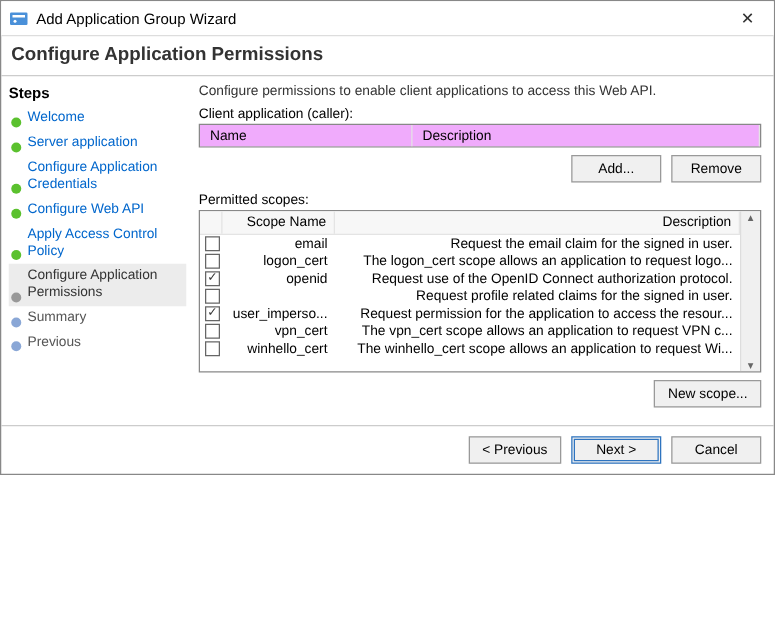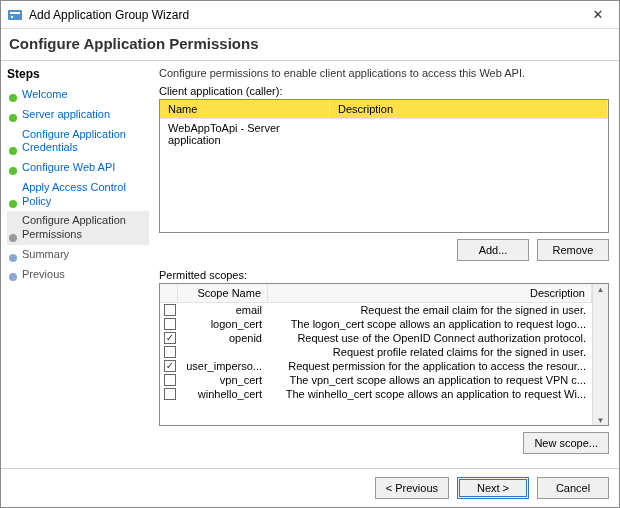--- a/index.html
+++ b/index.html
@@ -5,21 +5,21 @@
   * { box-sizing: border-box; }
   body {
     margin: 0;
     font-family: "Segoe UI", Tahoma, sans-serif;
     font-size: 11px;
     background: #fff;
     color: #000;
   }
   .window {
     width: 620px;
-    height: 508px;
+    height: 380px;
     border: 1px solid #888;
     display: flex;
     flex-direction: column;
     background: #fff;
     position: relative;
   }
   .titlebar {
     height: 28px;
     display: flex;
     align-items: center;
@@ -114,21 +114,21 @@
   }
   .listbox {
     border: 1px solid #888;
     background: #fff;
     height: 134px;
     overflow: hidden;
     position: relative;
   }
   .list-header {
     display: flex;
-    background: #fde047;
+    background: #f0abfc;
     border-bottom: 1px solid #e4e4e4;
     font-size: 11px;
   }
   .list-header .col {
     padding: 3px 8px;
     border-right: 1px solid #e4e4e4;
   }
   .list-row {
     display: flex;
     font-size: 11px;

